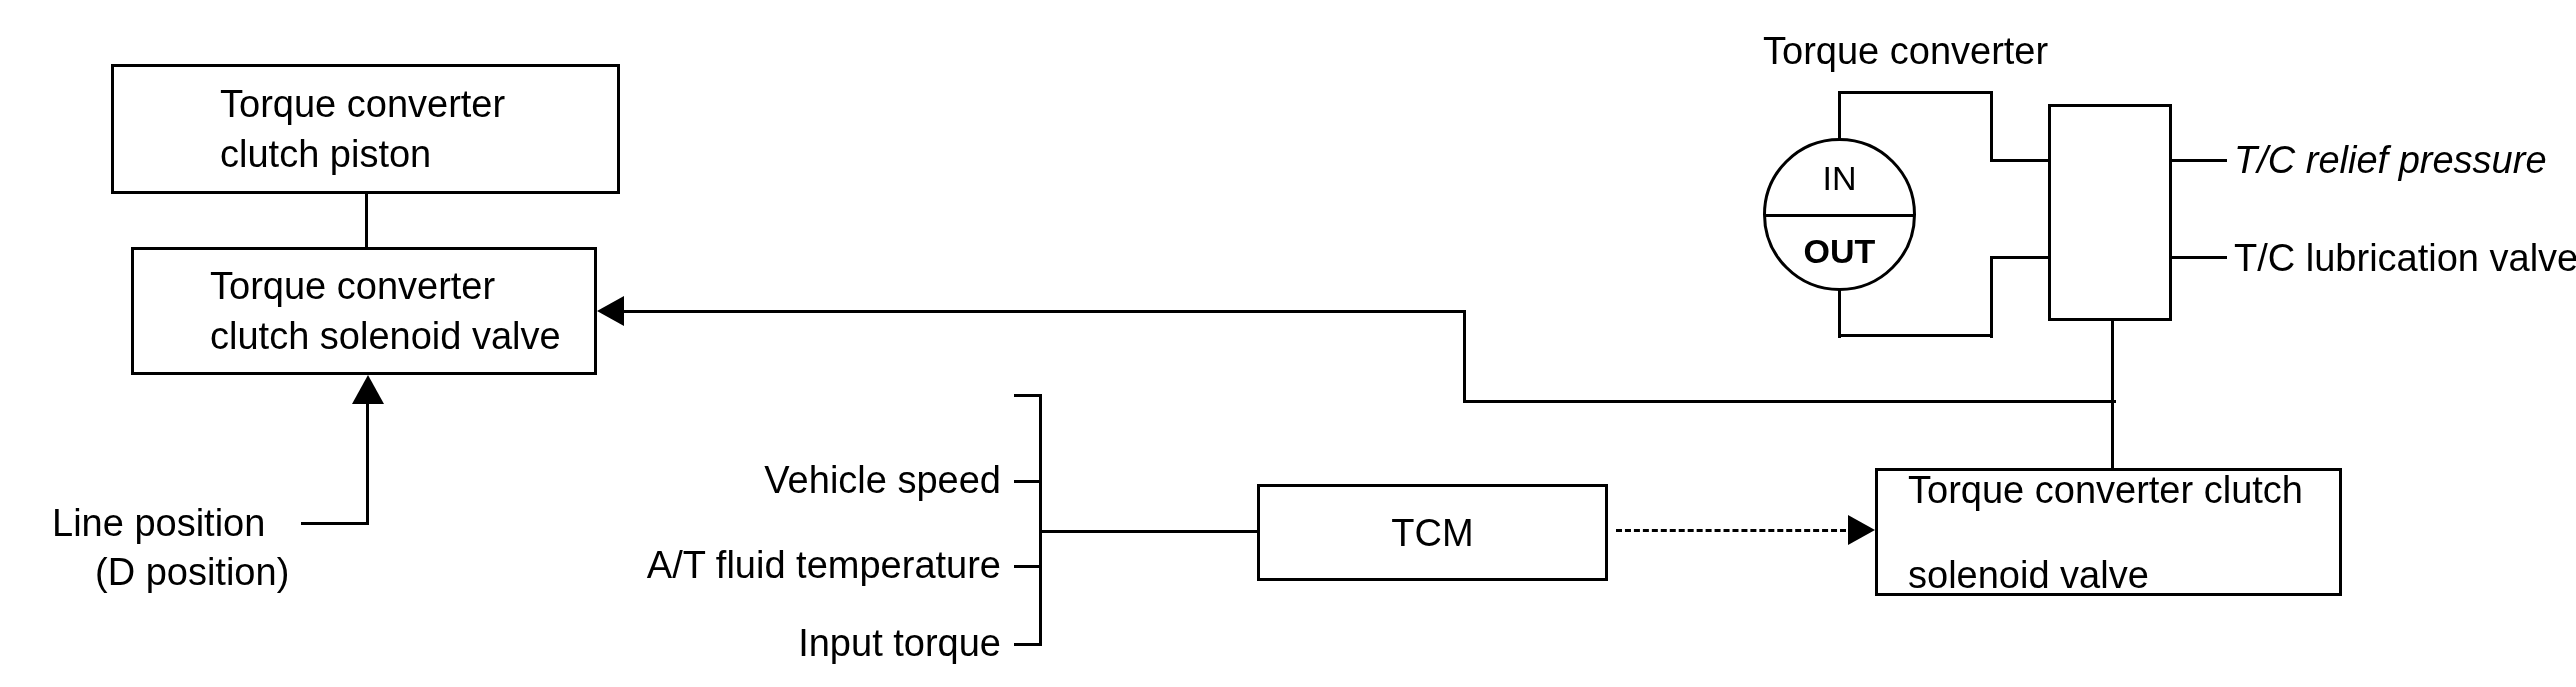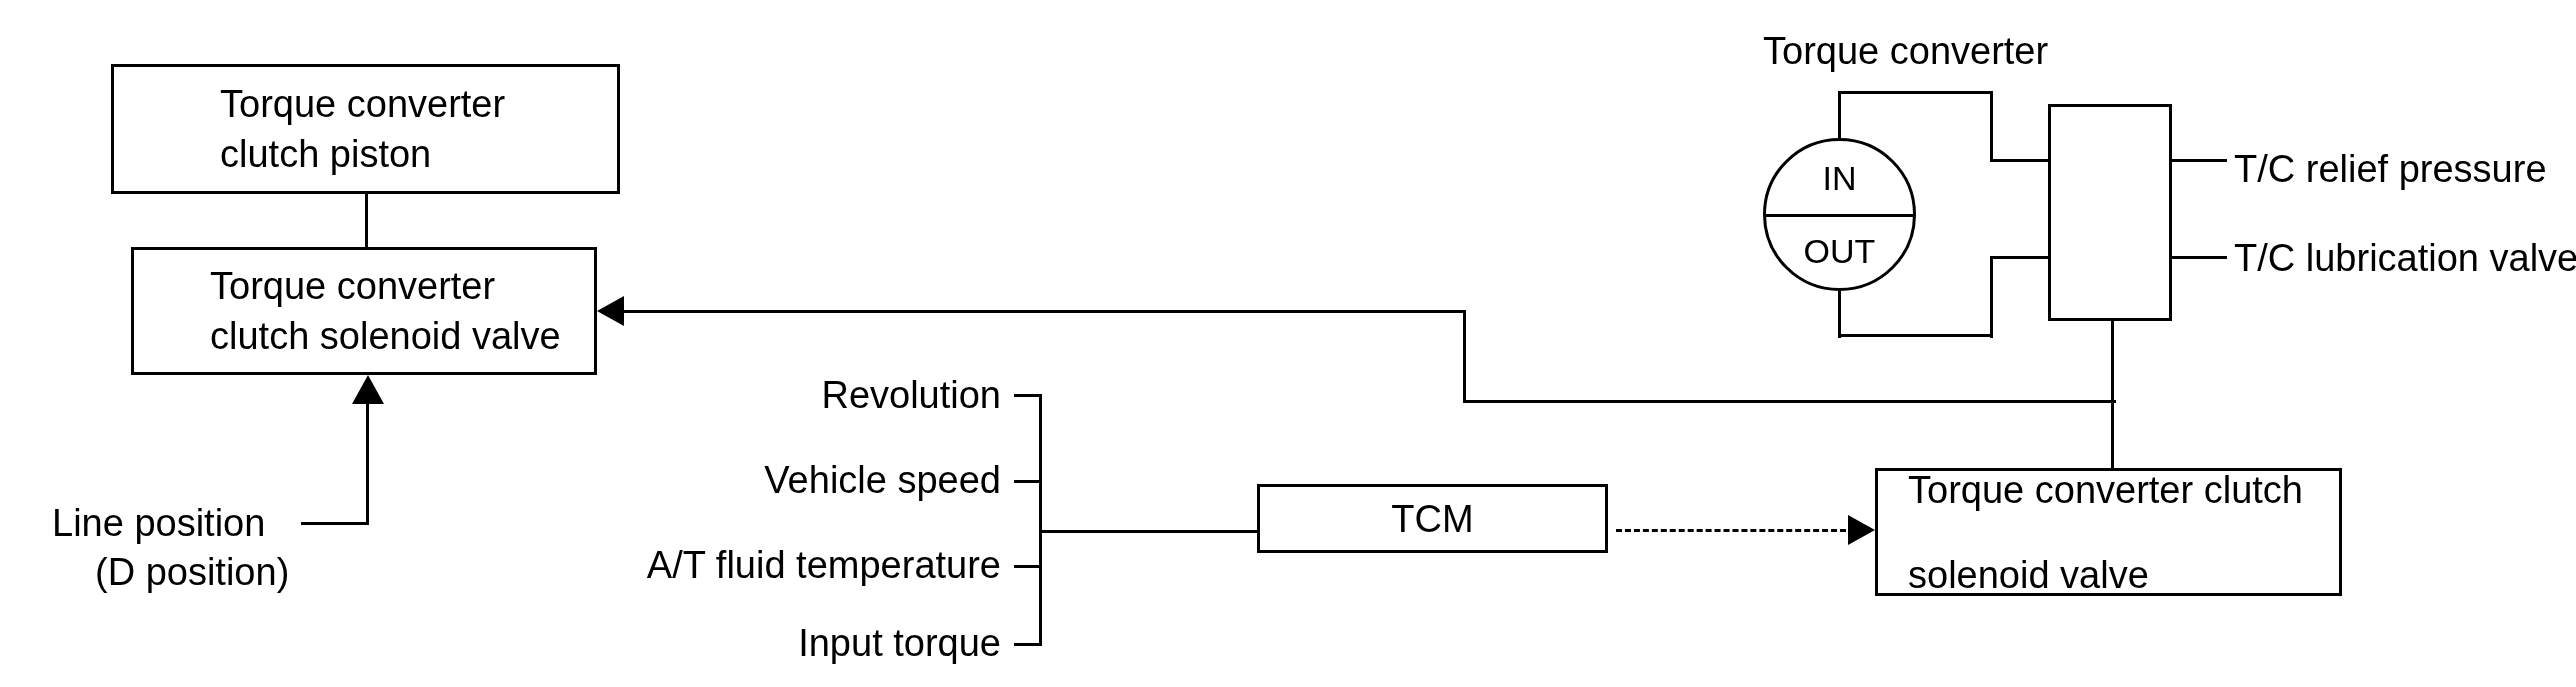--- a/index.html
+++ b/index.html
@@ -56,69 +56,68 @@
   <div class="box" style="left:111px;top:64px;width:509px;height:130px;padding-left:106px;">
     <div class="bline">Torque converter</div>
     <div class="bline">clutch piston</div>
   </div>
 
   <div class="box" style="left:131px;top:247px;width:466px;height:128px;padding-left:76px;">
     <div class="bline">Torque converter</div>
     <div class="bline">clutch solenoid valve</div>
   </div>
 
-  <div class="box" style="left:1257px;top:484px;width:351px;height:69px;align-items:center;">
+  <div class="box" style="left:1257px;top:484px;width:351px;height:97px;align-items:center;">
     <div class="bline">TCM</div>
   </div>
 
   <div class="box" style="left:1875px;top:468px;width:467px;height:128px;padding-left:30px;gap:35px;">
     <div class="bline">Torque converter clutch</div>
     <div class="bline">solenoid valve</div>
   </div>
 
   <div class="box" style="left:2048px;top:104px;width:124px;height:217px;"></div>
 
   <div class="lbl" style="left:1763px;top:28px;">Torque converter</div>
 
   <div class="circle" style="left:1763px;top:138px;"></div>
   <div class="hline" style="left:1766px;top:214px;width:147px;height:3.2px;"></div>
   <div class="ctext" style="left:1763px;top:159px;">IN</div>
-  <div class="ctext" style="left:1763px;top:232px;">OUT</div>
+  <div class="ctext" style="left:1763px;top:232px;font-weight:bold;">OUT</div>
 
   <div class="vline" style="left:1838px;top:91px;width:3.2px;height:50px;"></div>
   <div class="hline" style="left:1838px;top:91px;width:155px;height:3.2px;"></div>
   <div class="vline" style="left:1990px;top:91px;width:3.2px;height:71px;"></div>
   <div class="hline" style="left:1990px;top:159px;width:61px;height:3.2px;"></div>
 
   <div class="vline" style="left:1838px;top:289px;width:3.2px;height:49px;"></div>
   <div class="hline" style="left:1838px;top:334px;width:155px;height:3.2px;"></div>
   <div class="vline" style="left:1990px;top:256px;width:3.2px;height:82px;"></div>
   <div class="hline" style="left:1990px;top:256px;width:61px;height:3.2px;"></div>
 
   <div class="hline" style="left:2172px;top:159px;width:55px;height:3.2px;"></div>
-  <div class="lbl" style="left:2234px;top:146px;">T/C relief pressure</div>
+  <div class="lbl" style="left:2234px;top:137px;font-style:italic;">T/C relief pressure</div>
 
   <div class="hline" style="left:2172px;top:256px;width:55px;height:3.2px;"></div>
   <div class="lbl" style="left:2234px;top:235px;">T/C lubrication valve</div>
 
   <div class="vline" style="left:365px;top:194px;width:2.6px;height:53px;"></div>
 
   <div class="tri tri-left" style="left:597px;top:296px;"></div>
   <div class="hline" style="left:624px;top:310px;width:842px;height:3.2px;"></div>
   <div class="vline" style="left:1463px;top:310px;width:3.2px;height:93px;"></div>
   <div class="hline" style="left:1463px;top:400px;width:653px;height:3.2px;"></div>
   <div class="vline" style="left:2111px;top:321px;width:3.2px;height:148px;"></div>
 
   <div class="lbl" style="left:52px;top:500px;">Line position</div>
   <div class="lbl" style="left:52px;top:549px;margin-left:43px;">(D position)</div>
   <div class="hline" style="left:301px;top:522px;width:67px;height:2.6px;"></div>
   <div class="vline" style="left:366px;top:403px;width:2.6px;height:122px;"></div>
   <div class="tri tri-up" style="left:352px;top:375px;"></div>
 
-  <div class="lbl ralign" style="left:576px;top:372px;width:425px;">Revolution</div>
   <div class="lbl ralign" style="left:576px;top:457px;width:425px;">Vehicle speed</div>
   <div class="lbl ralign" style="left:576px;top:542px;width:425px;">A/T fluid temperature</div>
   <div class="lbl ralign" style="left:576px;top:620px;width:425px;">Input torque</div>
 
   <div class="hline" style="left:1014px;top:394px;width:28px;height:2.6px;"></div>
   <div class="hline" style="left:1014px;top:480px;width:28px;height:2.6px;"></div>
   <div class="hline" style="left:1014px;top:565px;width:28px;height:2.6px;"></div>
   <div class="hline" style="left:1014px;top:643px;width:28px;height:2.6px;"></div>
 
   <div class="vline" style="left:1039px;top:394px;width:2.6px;height:251px;"></div>

